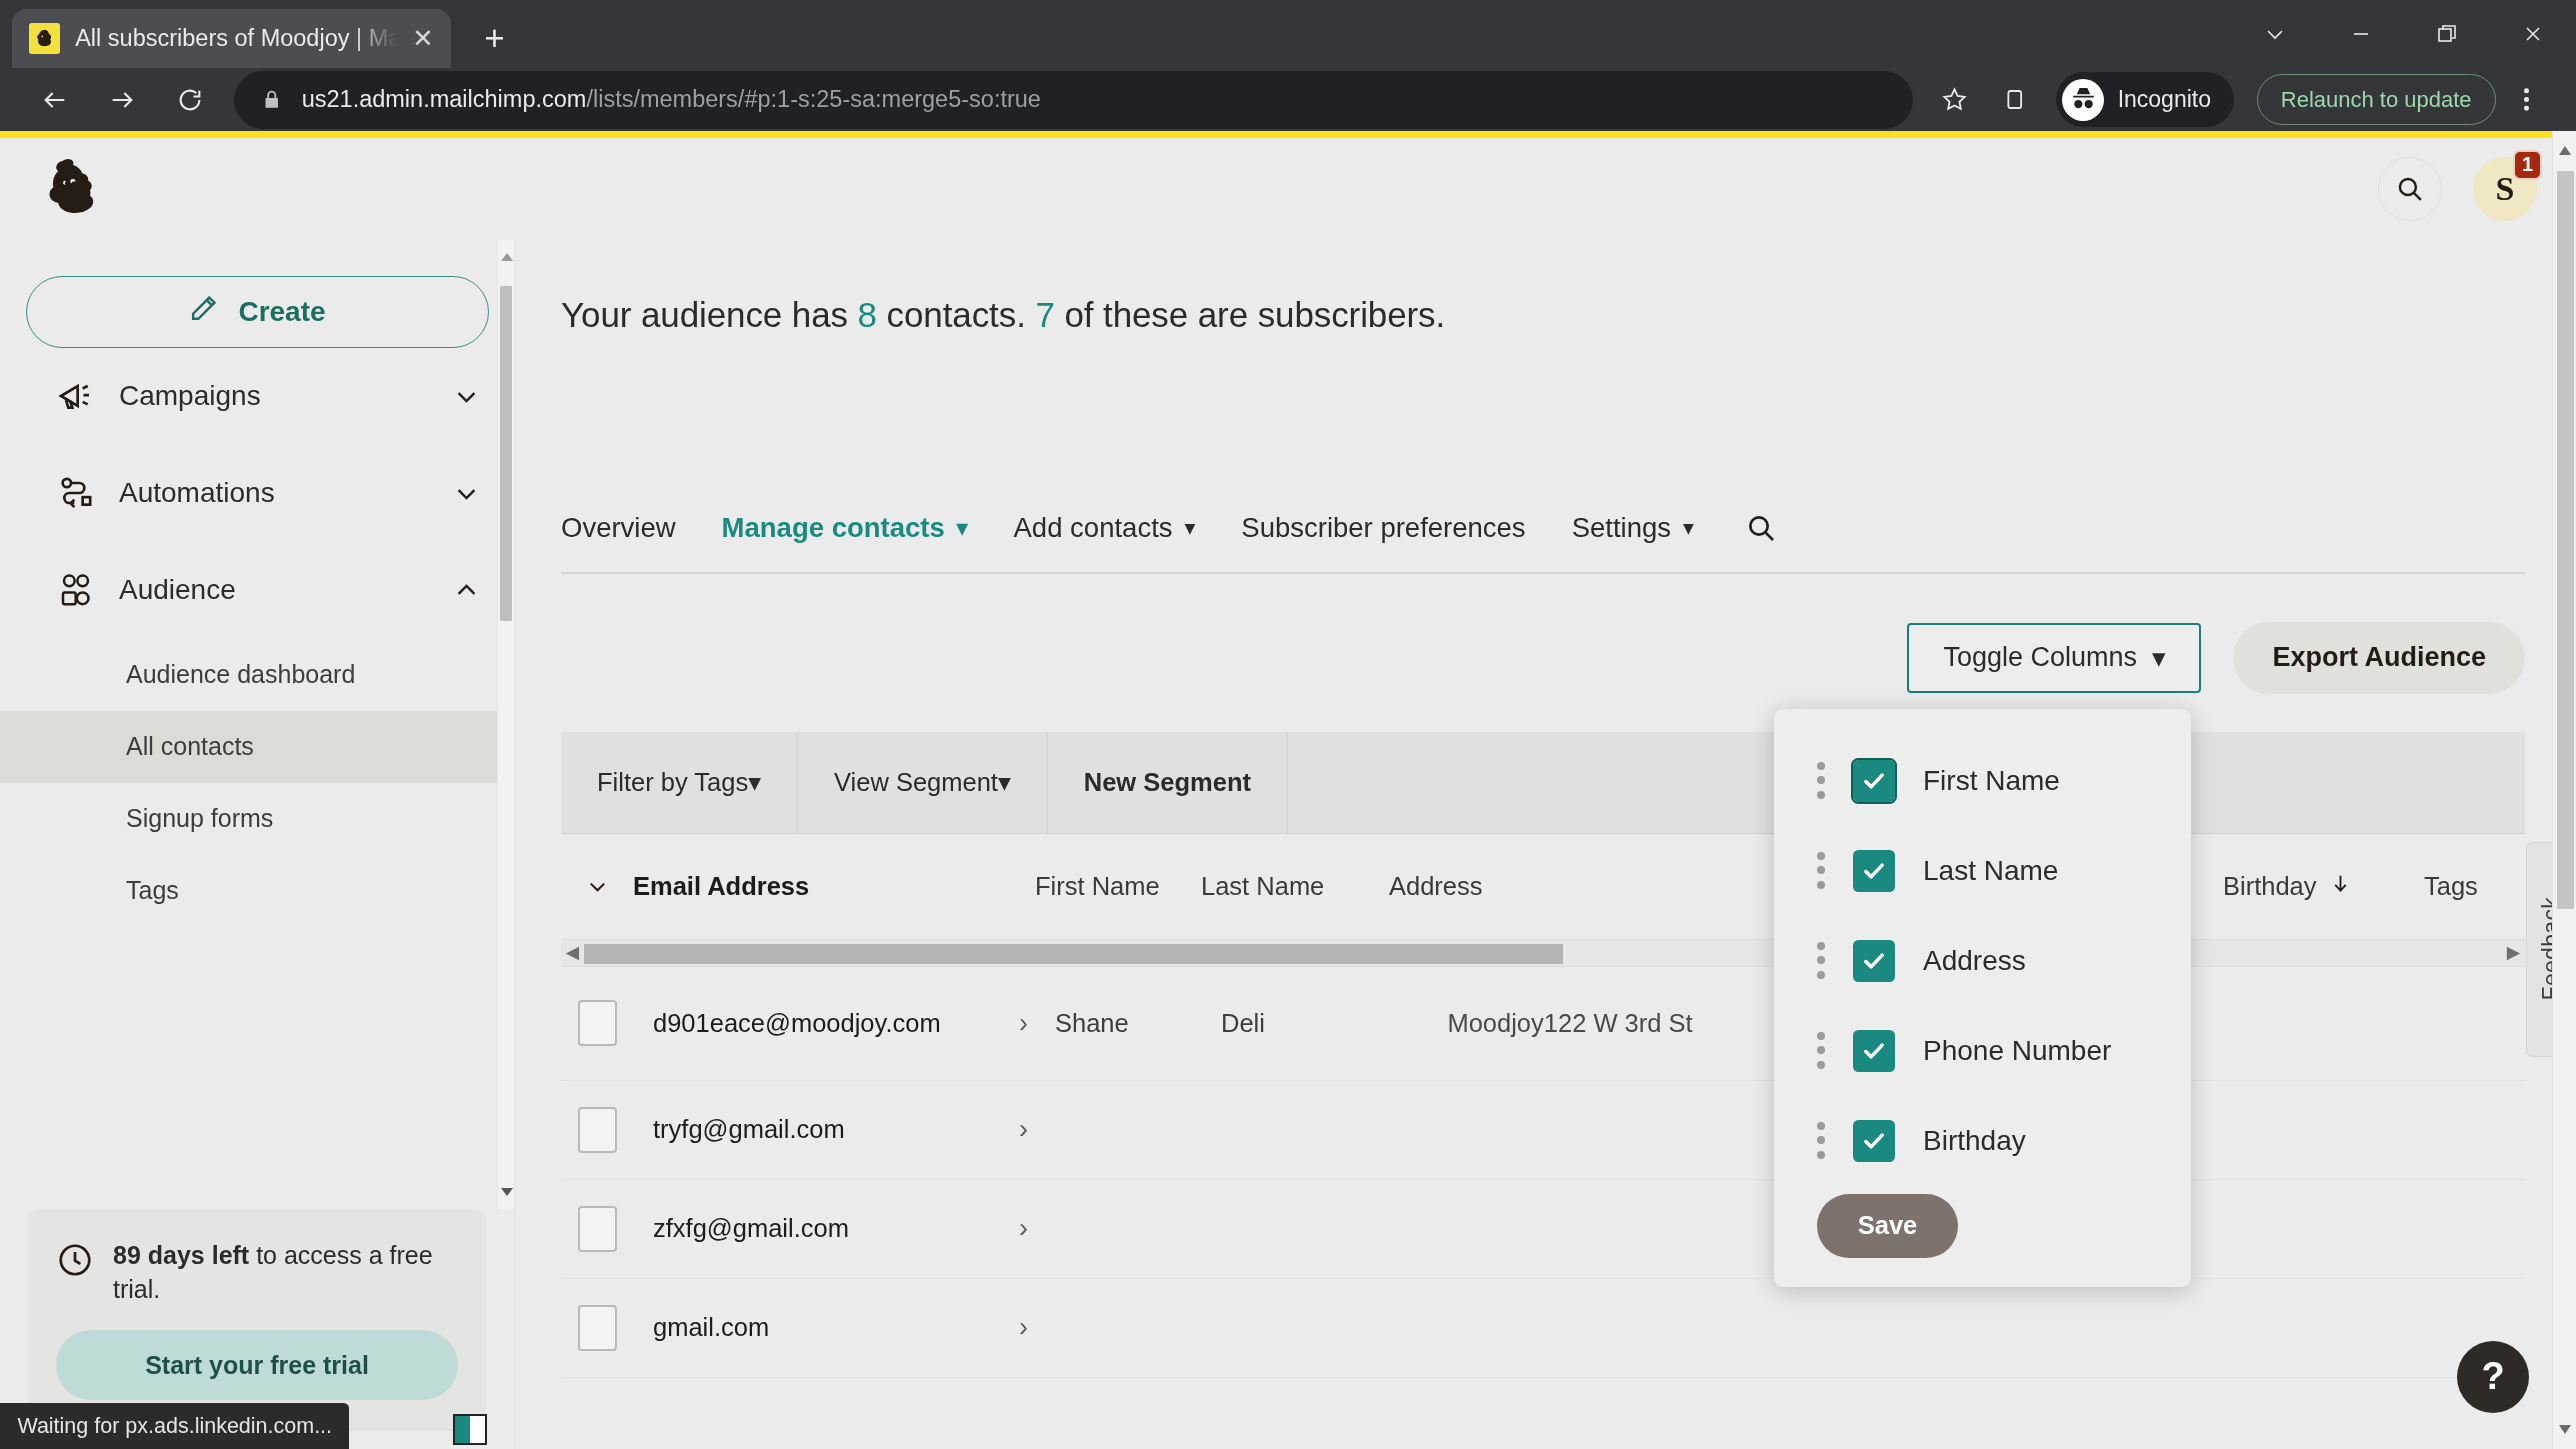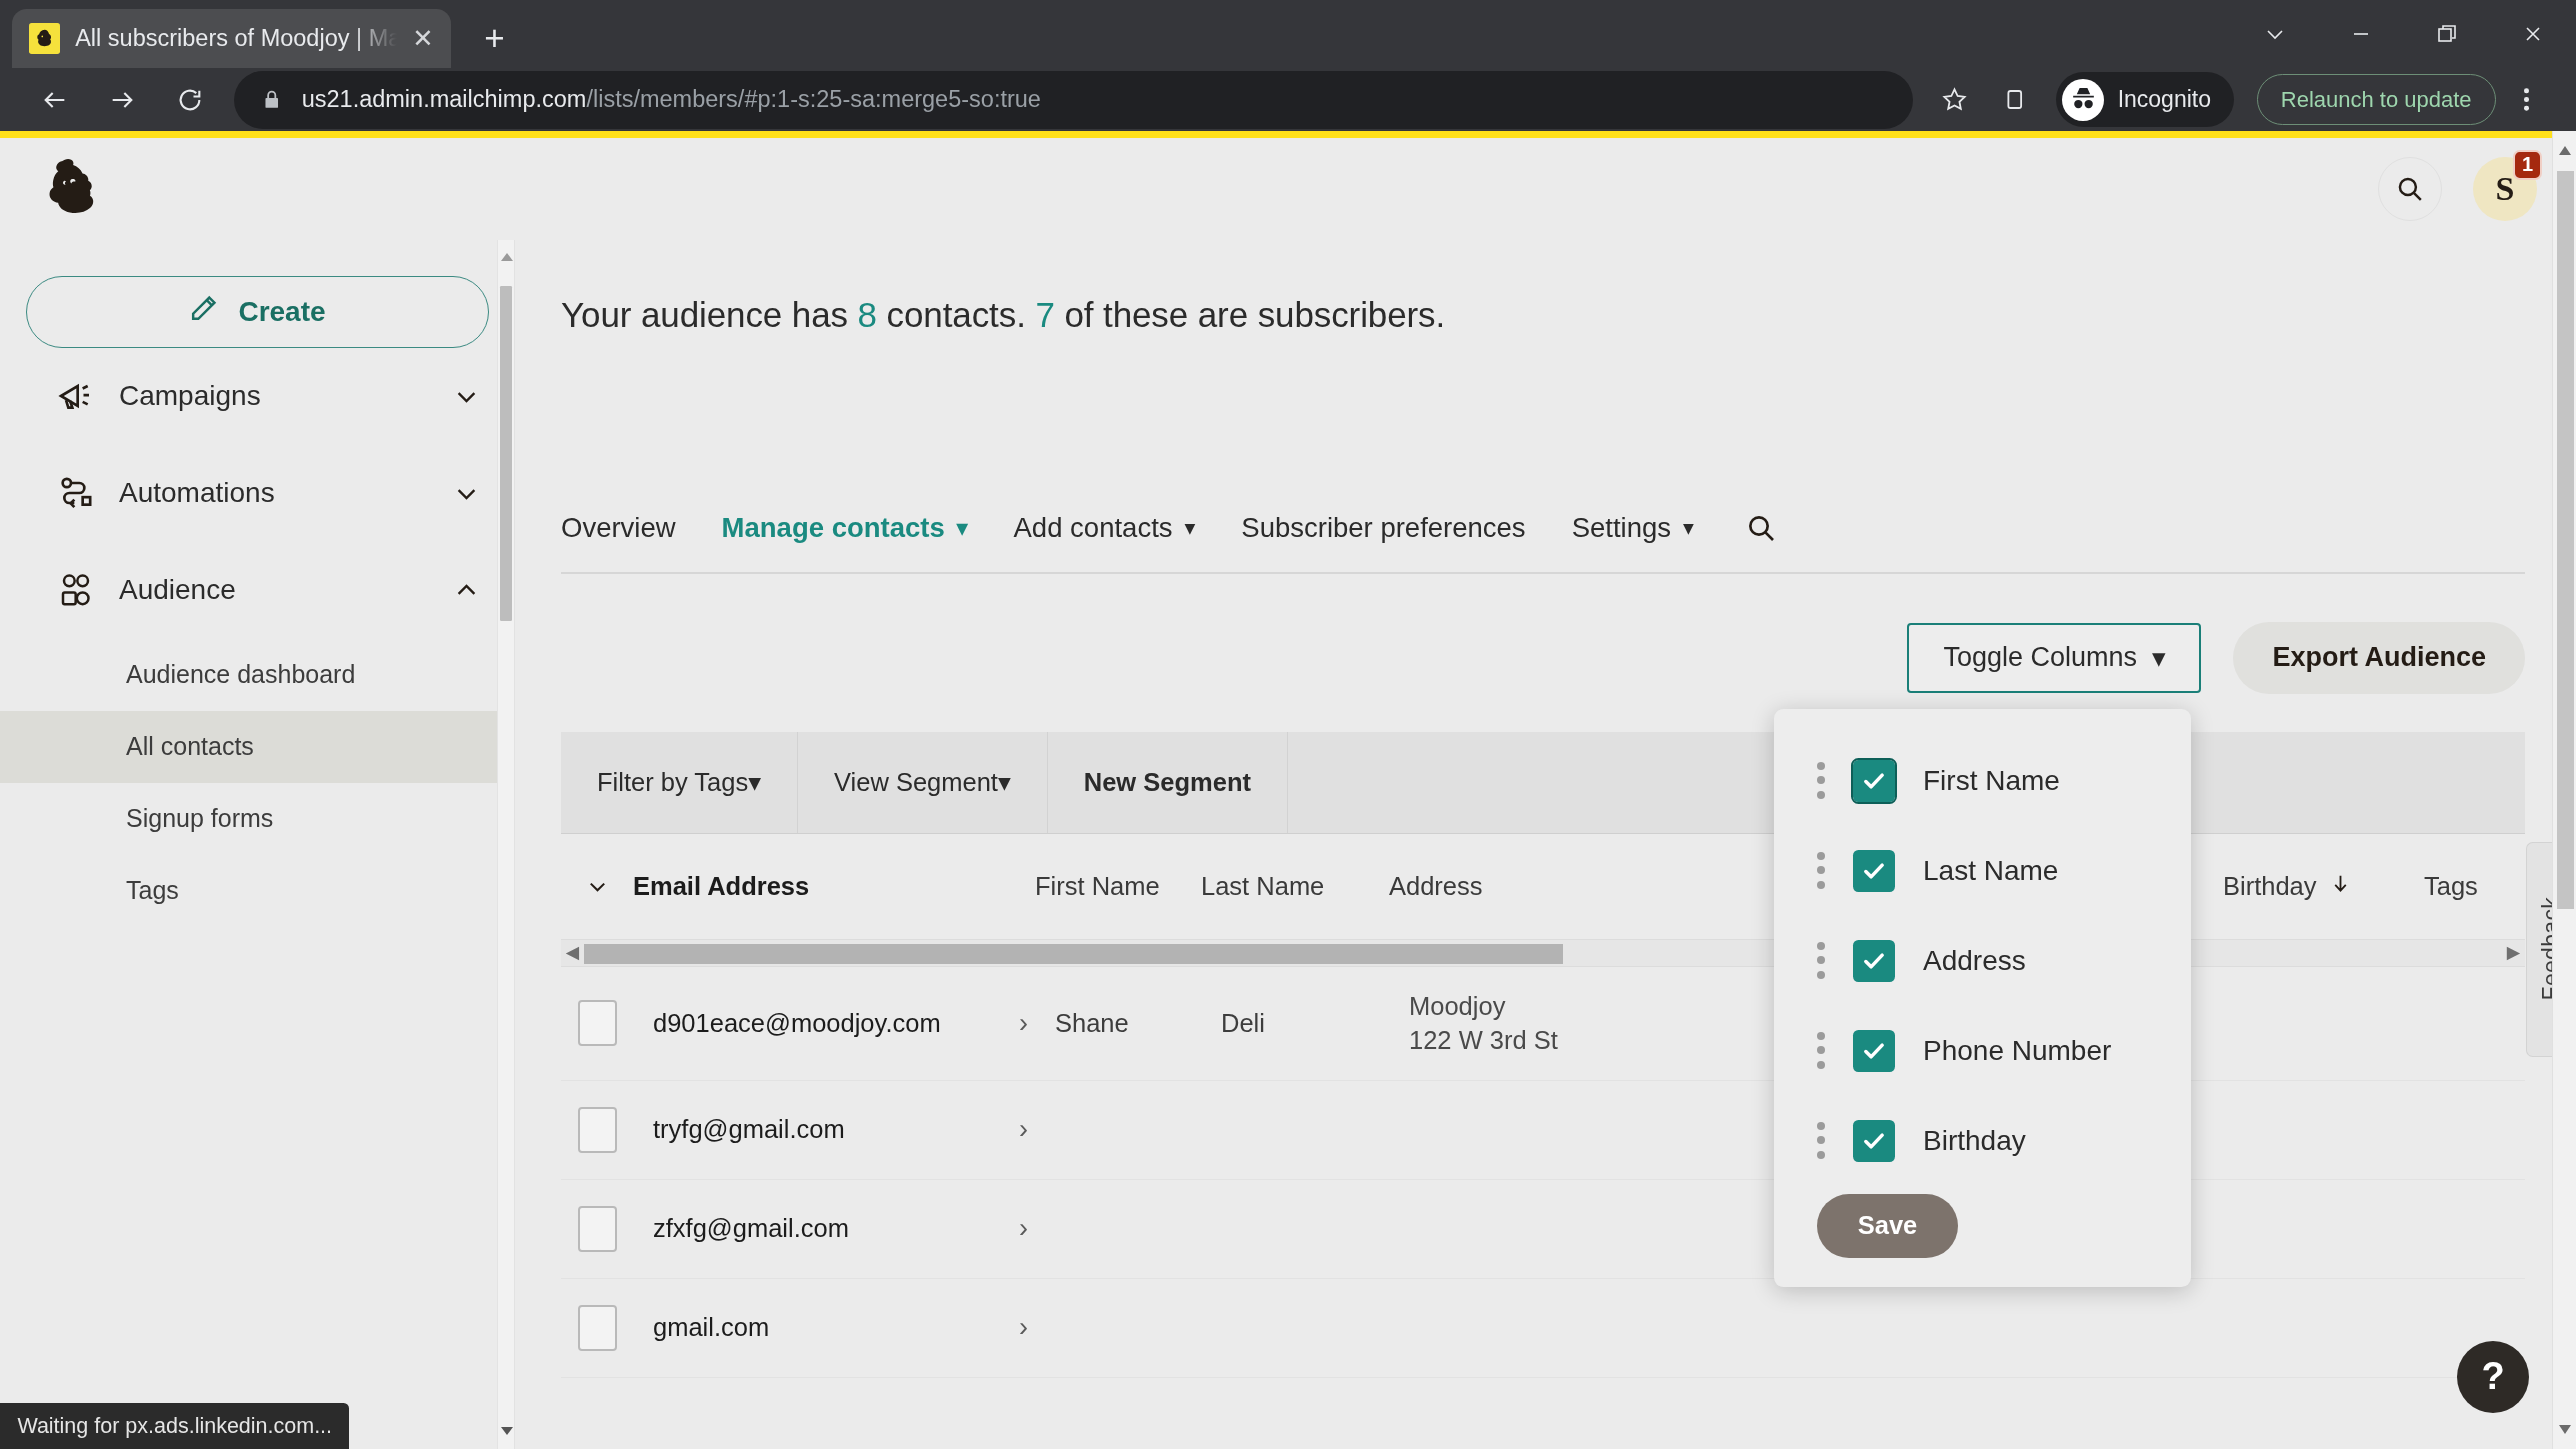--- a/index.html
+++ b/index.html
@@ -283,21 +283,21 @@
 
   .trow { display: flex; align-items: center; border-bottom: 1.3px solid #e2e2e2; min-height: 99px; }
   .td { font-size: 25.5px; color: #2b2b2b; display: flex; align-items: center; }
   .td-sel { width: 72px; justify-content: center; }
   .rowbox { width: 39px; height: 46px; border: 2px solid #b9b9b9; border-radius: 4px; background: #f3f3f3; }
   .td-email { width: 402px; justify-content: space-between; padding-right: 27px; margin-left: 20px; }
   .td-email .eml { font-weight: 400; color:#1c1c1c; }
   .td-email .cg { color: #5a5a5a; font-size: 27px; }
   .td-first { width: 166px; color:#3d3d3d; }
   .td-last { width: 188px; color:#3d3d3d; }
-  .td-addr { width: 322px; flex-direction: column; align-items: flex-start; justify-content:center; color:#4a4a4a; line-height: 1.35;}
+  .td-addr { width: 322px; flex-direction: row; align-items: flex-start; justify-content:center; color:#4a4a4a; line-height: 1.35;}
   .r-tall { min-height: 114px; }
 
   
   .feedback-tab {
     position: absolute; right: 0; top: 602px; width: 50px; height: 215px;
     background: #e3e3e3; border: 0.7px solid #d3d3d3; border-right: none;
     border-radius: 6.7px 0 0 6.7px; display: flex; align-items: center; justify-content: center;
     z-index: 30;
   }
   .feedback-tab span {
@@ -515,20 +515,40 @@
           <div class="sub-item">Signup forms</div>
           <div class="sub-item">Tags</div>
 
           <div class="sb-scrollbar">
             <div class="sb-arrow sb-up"></div>
             <div class="sb-thumb"></div>
             <div class="sb-arrow sb-down"></div>
           </div>
         </div>
 
+        <div class="sb-footer">
+          <div class="trial-box">
+            <div class="trial-head">
+              <span>
+                <svg viewBox="0 0 24 24" fill="none" stroke="#241c15" stroke-width="1.7">
+                    <circle cx="12" cy="12" r="9"></circle>
+                    <path d="M12 7v5.4l3.4 2"></path>
+                  </svg>
+              </span>
+              <div class="trial-text">
+                <b>89 days left</b><span> to access a free trial.</span>
+              </div>
+            </div>
+            <div class="trial-btn">Start your free trial</div>
+          </div>
+          <div class="panel-toggle">
+            <div class="l"></div>
+              <div class="r"></div>
+          </div>
+        </div>
       </div>
 
       <div class="main">
         <div class="main-inner">
 
           <div class="audience-line">
             <span>Your audience has </span><b>8</b><span> contacts. </span><b>7</b><span> of these are subscribers.</span>
           </div>
 
           <div class="tabs">

